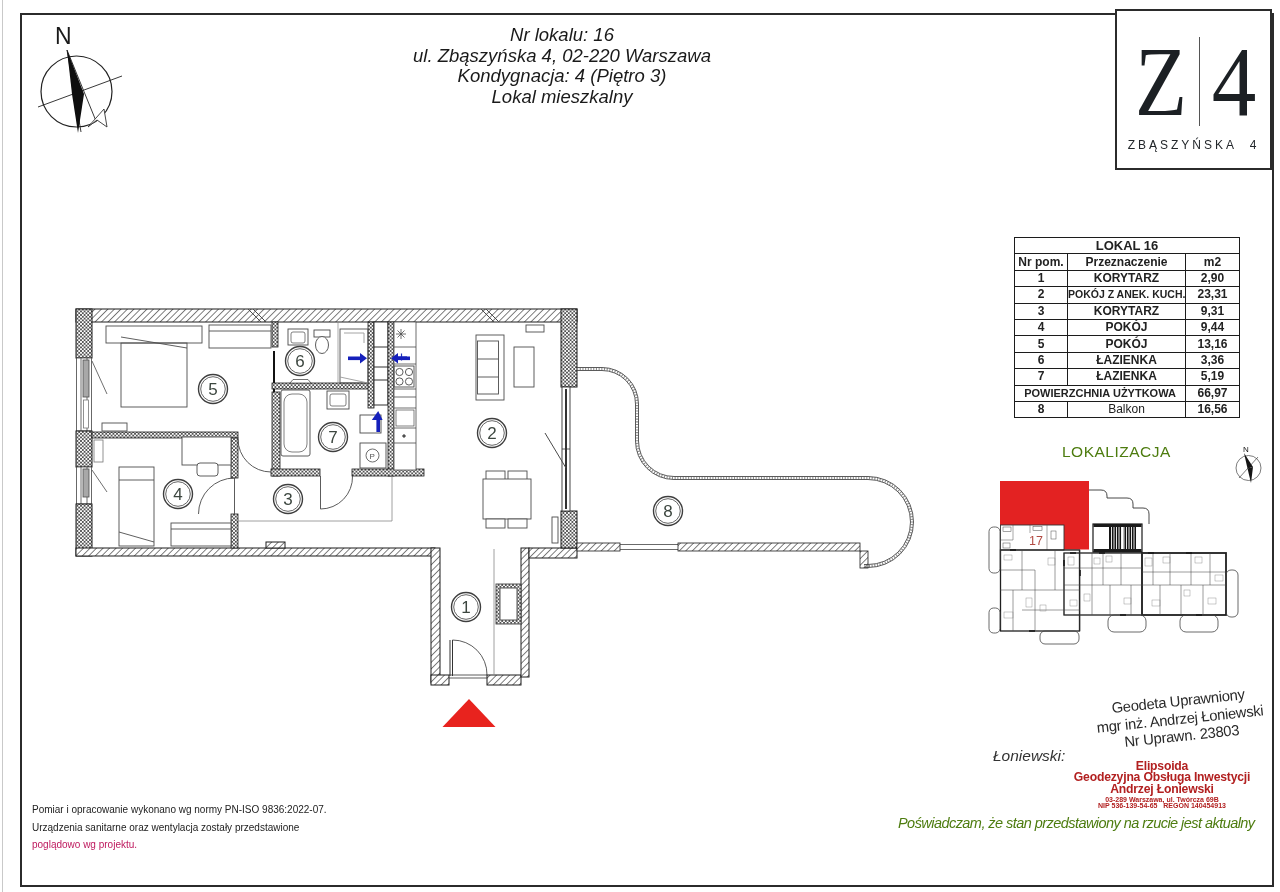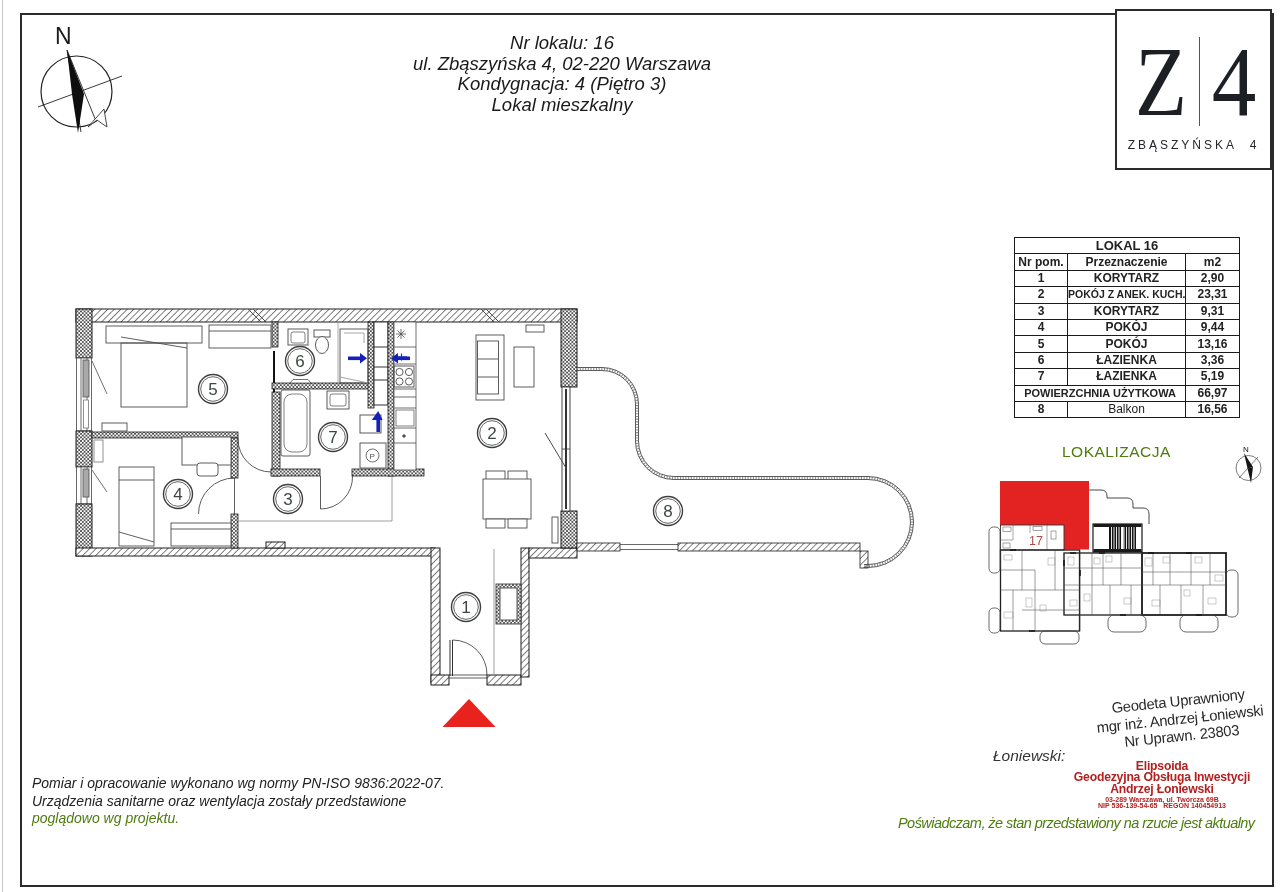--- a/index.html
+++ b/index.html
@@ -3,41 +3,41 @@
 <meta charset="utf-8">
 <style>
   html,body{margin:0;padding:0;background:#fff;}
   body{width:1280px;height:892px;position:relative;overflow:hidden;
        font-family:"Liberation Sans", sans-serif;color:#1a1a1a;}
   .abs{position:absolute;}
   #frame{left:20px;top:13px;width:1250px;height:870px;border:2px solid #2b2b2b;}
   #pageedge{left:2px;top:0;width:1px;height:892px;background:#c9c9c9;}
   #hdr{left:262px;top:20px;width:600px;text-align:center;font-style:italic;}
   #hdr .t1{font-size:28.5px;letter-spacing:-0.5px;white-space:nowrap;}
-  #hdr .t2{font-size:18.5px;margin-top:13px;line-height:20.5px;}
+  #hdr .t2{font-size:18.5px;margin-top:5px;line-height:20.5px;}
   #logo{left:1115px;top:9px;width:153px;height:157px;border:2px solid #2b2b2b;background:#fff;text-align:center;}
   #logo .zl{position:absolute;left:4px;top:14px;width:80px;font-family:"Liberation Serif",serif;font-size:99px;color:#1c2024;transform:scaleX(0.86);}
   #logo .fr{position:absolute;left:86px;top:14px;width:62px;font-family:"Liberation Serif",serif;font-size:99px;color:#1c2024;transform:scaleX(0.9);}
   #logo .bar{position:absolute;left:82px;top:26px;width:1px;height:89px;background:#555;}
   #logo .sub{position:absolute;left:0;top:127px;width:153px;font-size:12px;letter-spacing:3px;color:#23272b;}
   #tblwrap{left:1014px;top:237px;}
   table{border-collapse:collapse;table-layout:fixed;width:225px;padding-left:44px;}
   td{border:1.6px solid #1c1c1c;font-size:12px;font-weight:bold;color:#222;
      text-align:center;padding:0;height:15.4px;line-height:13px;white-space:nowrap;overflow:hidden;}
   .lokaliz{left:1062px;top:443px;font-size:15.5px;letter-spacing:0.5px;color:#4d7c0f;}
   .geo{left:1090px;top:693px;width:180px;text-align:center;font-size:14.8px;color:#2a2a2a;
        transform:rotate(-6deg);transform-origin:50% 50%;line-height:17.5px;letter-spacing:-0.3px;}
   .oprac{left:993px;top:747px;font-style:italic;font-size:15.5px;color:#333;}
   .stamp{left:1062px;top:761px;width:200px;text-align:center;color:#b22020;font-weight:bold;}
   .stamp .s1{font-size:12.2px;line-height:11.3px;letter-spacing:-0.2px;}
   .stamp .s2{font-size:7px;font-weight:bold;line-height:6px;letter-spacing:0;margin-top:2px;}
   .posw{left:898px;top:815px;width:375px;font-style:italic;font-size:14.5px;color:#4d7c0f;white-space:nowrap;letter-spacing:-0.55px;}
   .data{left:1118px;top:893px;font-style:italic;font-size:19px;color:#0f766e;letter-spacing:-0.6px;}
-  .notes{left:32px;top:775px;font-style:italic;font-size:14px;line-height:17.5px;color:#222;}
-  .notes .fade{color:#4d7c0f;filter:blur(0.4px);}
+  .notes{left:32px;top:801px;font-size:10px;line-height:17.5px;color:#222;}
+  .notes .fade{color:#be185d;filter:blur(0.4px);}
 </style>
 </head>
 <body>
 
 <div id="pageedge" class="abs"></div>
 
 <div id="frame" class="abs"></div>
 
 <div id="hdr" class="abs">
   <div class="t2">Nr lokalu: 16<br>ul.&nbsp;Zbąszyńska 4, 02-220 Warszawa<br>Kondygnacja: 4 (Piętro 3)<br>Lokal mieszkalny</div>

